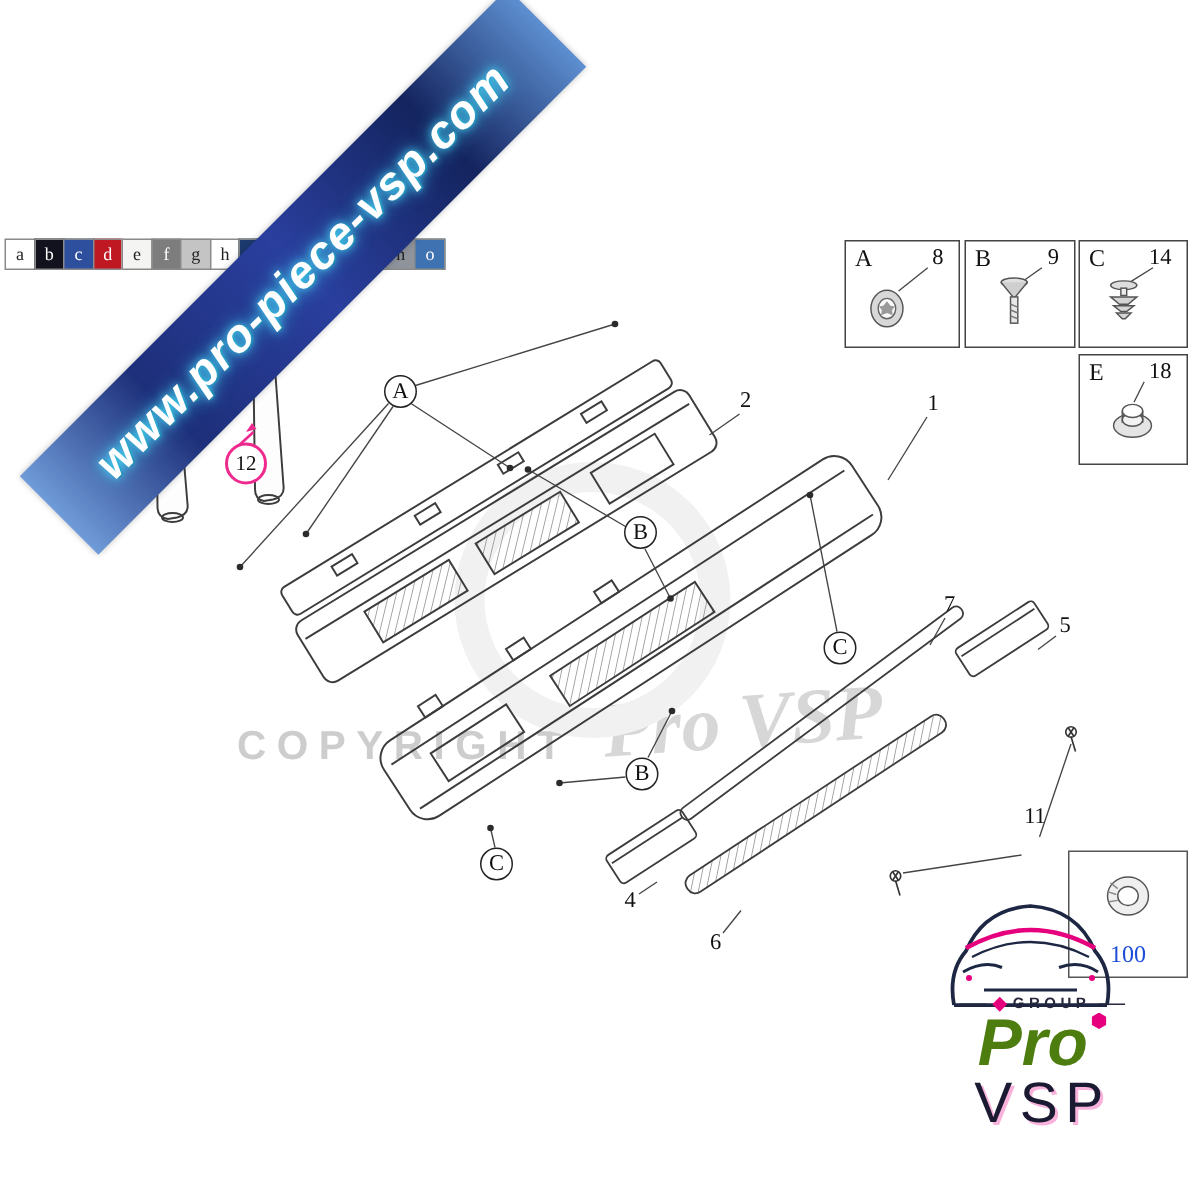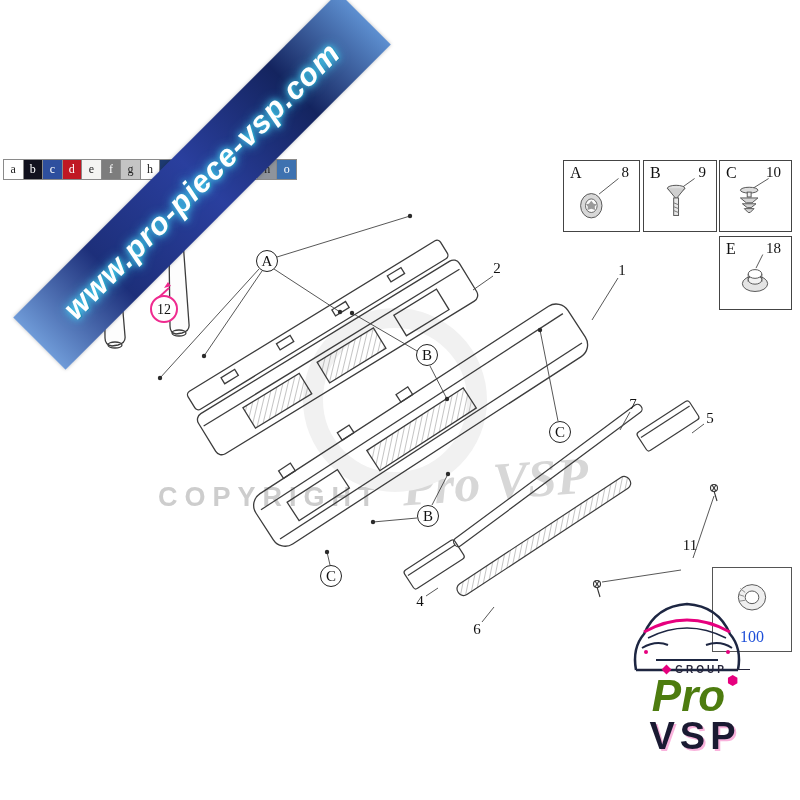--- a/index.html
+++ b/index.html
@@ -61,21 +61,21 @@
   .logo-group { font-size:10px; font-weight:bold; letter-spacing:3px; color:#26263c;
                 display:flex; align-items:center; justify-content:center; gap:5px; }
   .diamond { width:7px; height:7px; background:#e6007e; transform:rotate(45deg);
              display:inline-block; }
   .rule { display:inline-block; width:18px; height:1px; background:#26263c; }
   .logo-pro { font-style:italic; font-weight:900; font-size:44px; line-height:.95;
               color:#4d7c0f; }
   .gear { display:inline-block; width:11px; height:11px; background:#e6007e;
           clip-path:polygon(50% 0,93% 25%,93% 75%,50% 100%,7% 75%,7% 25%);
           margin-left:2px; vertical-align:top; }
-  .logo-vsp { font-weight:700; font-size:38px; letter-spacing:5px; line-height:1;
+  .logo-vsp { font-weight:400; font-size:38px; letter-spacing:5px; line-height:1;
               color:#1a1a32; text-shadow:2px 2px 0 rgba(236,0,140,.3); }
 </style>
 </head>
 <body>
 
 <div class="abs copyright-word">COPYRIGHT</div>
 <div class="abs copyright-script">Pro VSP</div>
 
 <svg class="abs" style="left:0;top:0;z-index:1" width="800" height="800">
   <defs>
@@ -246,21 +246,21 @@
     <path d="M24,28 L33,39 L42,28" fill="#cfcfcf" stroke="#555"></path>
     <rect x="30.5" y="38" width="5" height="18" fill="#e8e8e8" stroke="#555"></rect>
     <line x1="30.5" y1="43" x2="35.5" y2="45" stroke="#777"></line>
     <line x1="30.5" y1="47" x2="35.5" y2="49" stroke="#777"></line>
     <line x1="30.5" y1="51" x2="35.5" y2="53" stroke="#777"></line>
   </svg>
 </div>
 
 <div class="legend-box" style="left:719px;top:160px;width:73px;height:72px">
   <span class="legend-letter">C</span>
-  <span class="legend-number">10</span>
+  <span class="legend-number">14</span>
   <svg class="legend-svg" viewBox="0 0 73 72">
     <line x1="50" y1="18" x2="34" y2="28" stroke="#444" stroke-width="0.9"></line>
     <ellipse cx="30" cy="30" rx="9" ry="3" fill="#dddddd" stroke="#555"></ellipse>
     <rect x="28" y="32" width="4" height="5" fill="#eeeeee" stroke="#555"></rect>
     <path d="M21,38 h18 l-6,5 h-6 z" fill="#d5d5d5" stroke="#555"></path>
     <path d="M23,44 h14 l-5,4 h-4 z" fill="#d5d5d5" stroke="#555"></path>
     <path d="M25,49 h10 l-4,4 h-2 z" fill="#d5d5d5" stroke="#555"></path>
   </svg>
 </div>
 

